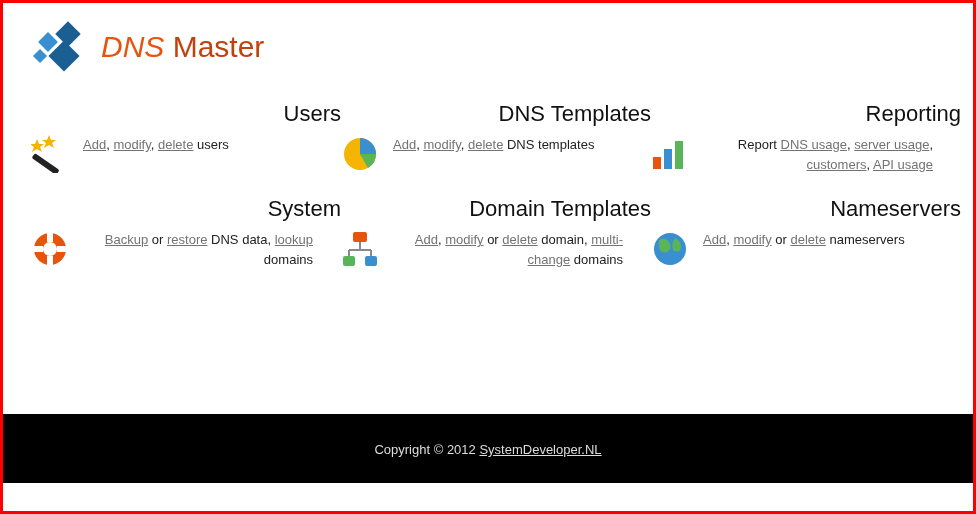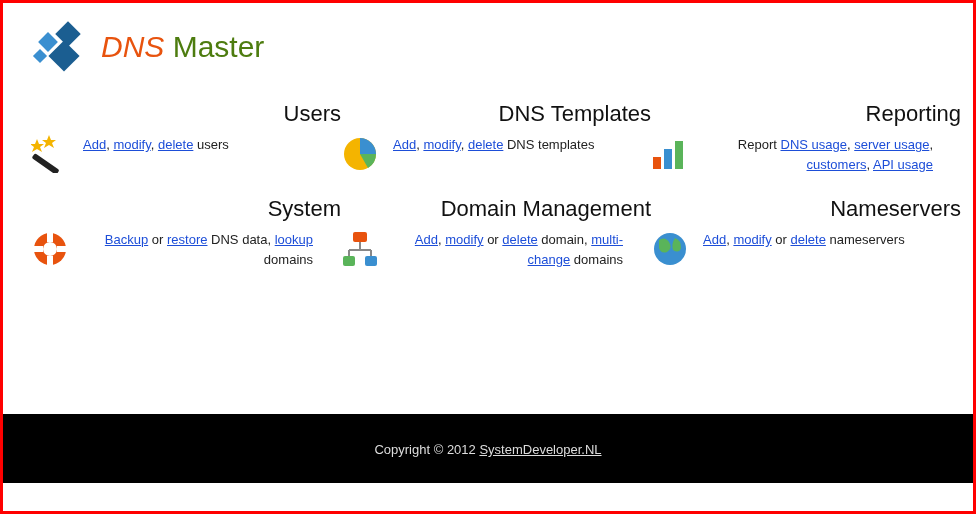--- a/index.html
+++ b/index.html
@@ -7,27 +7,27 @@
 .page { width: 976px; height: 514px; border: 3px solid #ff0000; background: #fff; display: flex; flex-direction: column; }
 .header { display: flex; align-items: center; padding: 18px 28px 8px 28px; }
 .logo-icon { width: 52px; height: 52px; margin-right: 18px; position: relative; }
 .cube { position: absolute; background: #2a7ab9; transform: rotate(45deg); }
 .cube.c1 { width: 18px; height: 18px; left: 28px; top: 4px; background: #1b5e91; }
 .cube.c2 { width: 14px; height: 14px; left: 10px; top: 14px; background: #3a8fd0; }
 .cube.c3 { width: 22px; height: 22px; left: 22px; top: 24px; background: #1b5e91; }
 .cube.c4 { width: 10px; height: 10px; left: 4px; top: 30px; background: #3a8fd0; }
 .brand { font-size: 30px; font-weight: 400; }
 .brand .p1 { color: #e8530e; font-style: italic; }
-.brand .p2 { color: #4d7c0f; }
+.brand .p2 { color: #c2410c; }
 .content { flex: 1; padding: 20px 28px 10px 28px; text-align: right; }
 .grid { display: grid; grid-template-columns: 310px 310px 310px; column-gap: 0; row-gap: 22px; }
 .card-title { font-size: 22px; color: #111; margin-bottom: 8px; font-weight: 400; }
 .card-body { display: flex; align-items: flex-start; gap: 14px; font-size: 13px; color: #222; line-height: 1.5; }
 .card-icon { width: 38px; height: 38px; flex-shrink: 0; }
-.card-text a, .u { color: #1d4ed8; text-decoration: underline; cursor: pointer; }
+.card-text a, .u { color: #737373; text-decoration: underline; cursor: pointer; }
 .card-text { max-width: 230px; }
 .footer { background: #000; color: #ddd; text-align: center; padding: 28px 0 26px 0; font-size: 13px; margin-top: auto; }
 .footer a { color: #ddd; text-decoration: underline; margin-top: 14px; }
 .post-footer { height: 28px; background: #fff; }
 </style>
 </head>
 <body>
 
 <div class="page">
   <div class="header">
@@ -106,21 +106,21 @@
                 <rect x="26" y="16" width="10" height="6" fill="#fff"></rect>
               </svg>
           </div>
           <div class="card-text">
             <a>Backup</a><span> or </span><a>restore</a><span> DNS data, </span><a>lookup</a><span> domains</span>
           </div>
         </div>
       </div>
 
       <div>
-        <div class="card-title">Domain Management</div>
+        <div class="card-title">Domain Templates</div>
         <div class="card-body">
           <div class="card-icon">
             <svg viewBox="0 0 38 38">
                 <rect x="12" y="2" width="14" height="10" rx="2" fill="#e8530e"></rect>
                 <rect x="2" y="26" width="12" height="10" rx="2" fill="#5ab45a"></rect>
                 <rect x="24" y="26" width="12" height="10" rx="2" fill="#3a8fd0"></rect>
                 <line x1="19" y1="12" x2="19" y2="20" stroke="#888" stroke-width="2"></line>
                 <line x1="8" y1="20" x2="30" y2="20" stroke="#888" stroke-width="2"></line>
                 <line x1="8" y1="20" x2="8" y2="26" stroke="#888" stroke-width="2"></line>
                 <line x1="30" y1="20" x2="30" y2="26" stroke="#888" stroke-width="2"></line>

